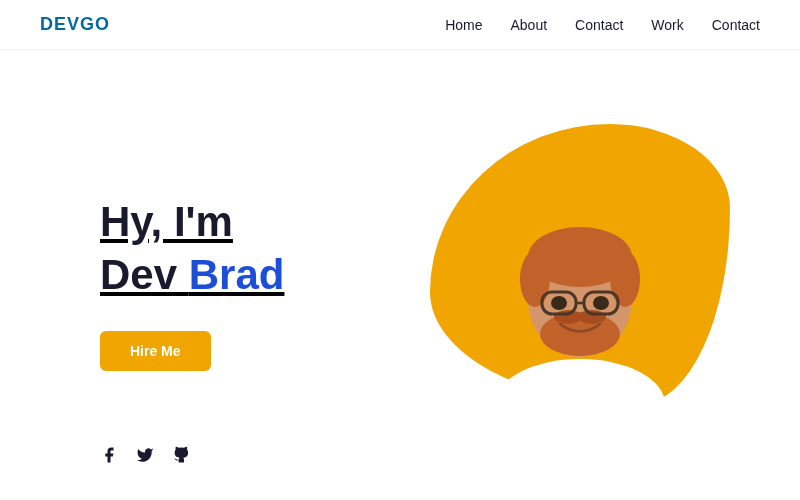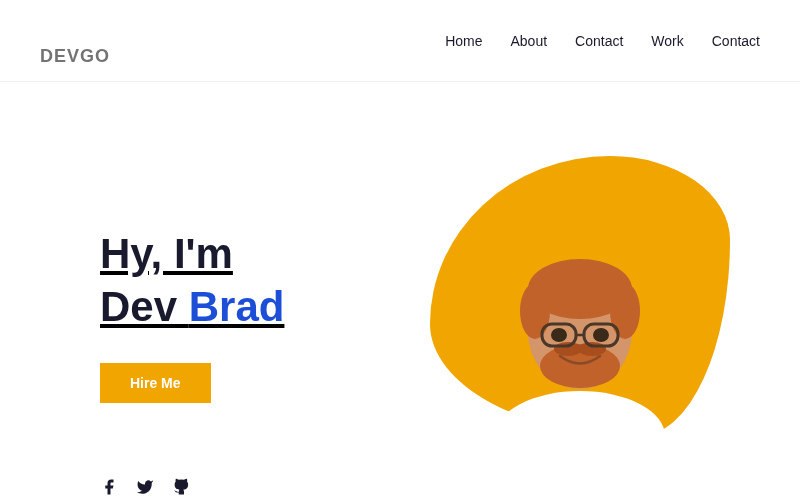--- a/index.html
+++ b/index.html
@@ -18,23 +18,22 @@
       display: flex;
       align-items: center;
       justify-content: space-between;
       padding: 14px 40px;
       border-bottom: 1px solid #f0f0f0;
     }
 
     .logo {
       font-size: 18px;
       font-weight: 800;
-      color: #737373;
+      color: #0369a1;
       letter-spacing: 1px;
-      margin-top: 32px;
     }
 
     .nav-links {
       display: flex;
       gap: 28px;
       list-style: none;
     }
 
     .nav-links li a {
       text-decoration: none;
@@ -69,21 +68,21 @@
 
     .hero-text h1 .highlight {
       color: #1d4ed8;
     }
 
     .hire-btn {
       margin-top: 30px;
       background: #f0a500;
       color: #ffffff;
       border: none;
-      border-radius: 0;
+      border-radius: 6px;
       padding: 12px 30px;
       font-size: 14px;
       font-weight: 600;
       cursor: pointer;
       display: inline-block;
     }
 
     
     .hero-image-wrapper {
       flex: 1;

